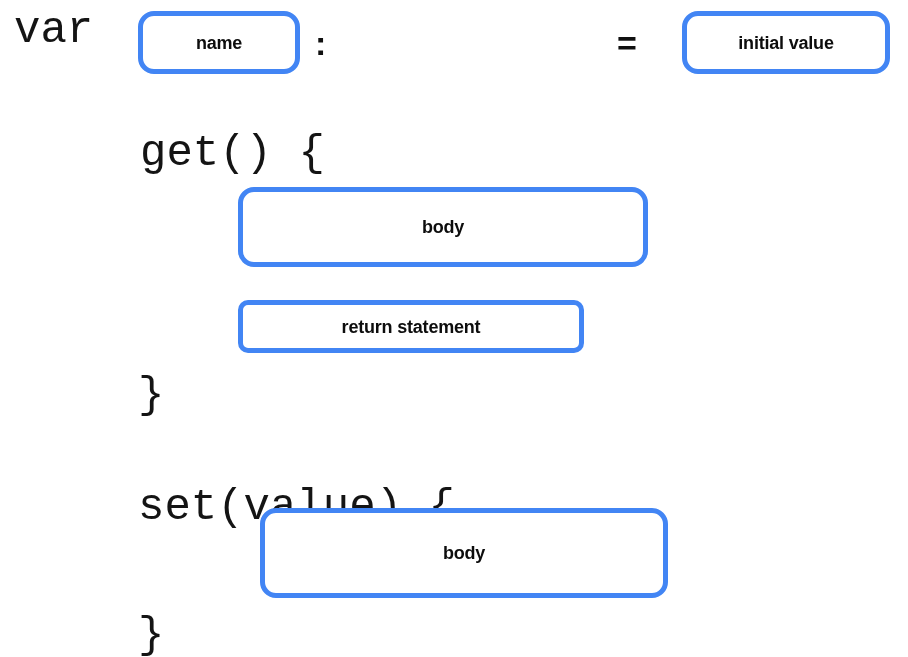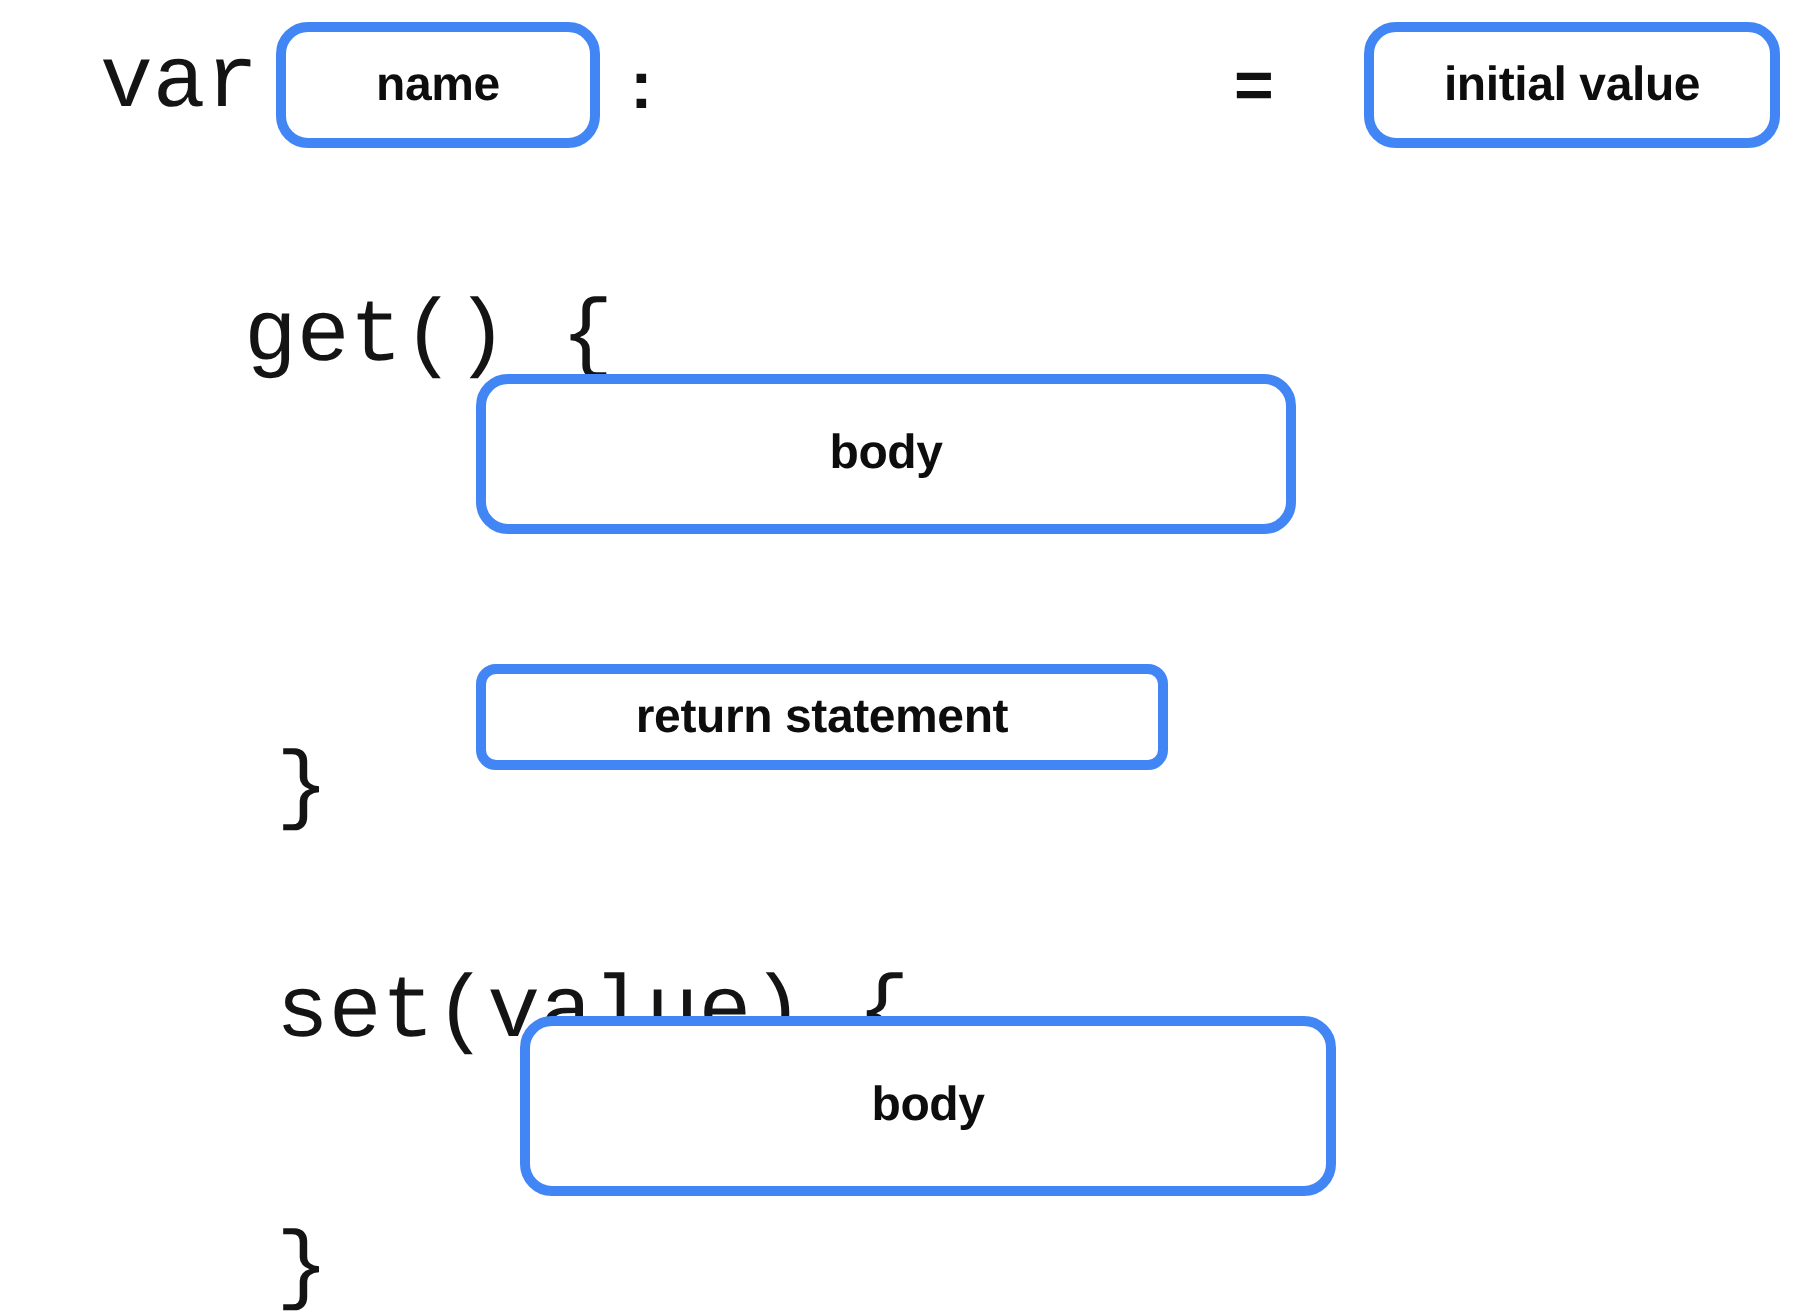--- a/index.html
+++ b/index.html
@@ -53,38 +53,38 @@
     border: 5px solid #4285F4;
     border-radius: 16px;
     background: #ffffff;
     display: flex;
     align-items: center;
     justify-content: center;
   }
   .slot > .slot-label {
     font-family: "Liberation Sans", sans-serif;
     font-weight: bold;
-    font-size: 24px;
+    font-size: 18px;
     line-height: 1;
     color: #0d0d0d;
     white-space: nowrap;
     letter-spacing: -0.2px;
   }
 
   
   #slot-name          { left: 138px; top: 11px;  width: 162px; height: 63px; }
   #slot-data-type     { left: 374px; top: 11px;  width: 208px; height: 63px; }
   #slot-initial-value { left: 682px; top: 11px;  width: 208px; height: 63px; }
   #slot-get-body      { left: 238px; top: 187px; width: 410px; height: 80px; }
-  #slot-return        { left: 238px; top: 300px; width: 346px; height: 53px; border-radius: 10px; margin-top: 32px; }
+  #slot-return        { left: 238px; top: 300px; width: 346px; height: 53px; border-radius: 10px; }
   #slot-set-body      { left: 260px; top: 508px; width: 408px; height: 90px; }
 
   
-  #tok-var       { left: 14px;  top: 20px; margin-left: 36px; }
-  #tok-get       { left: 122px; top: 131px; margin-top: 16px; }
+  #tok-var       { left: 14px;  top: 8px; }
+  #tok-get       { left: 140px; top: 131px; }
   #tok-close-get { left: 138px; top: 373px; }
   #tok-set       { left: 138px; top: 452px; margin-top: 33px; }
   #tok-close-set { left: 138px; top: 613px; }
 
   #op-colon  { left: 315px; top: 26px; }
   #op-equals { left: 617px; top: 26px; }
 </style>
 </head>
 <body>
 

